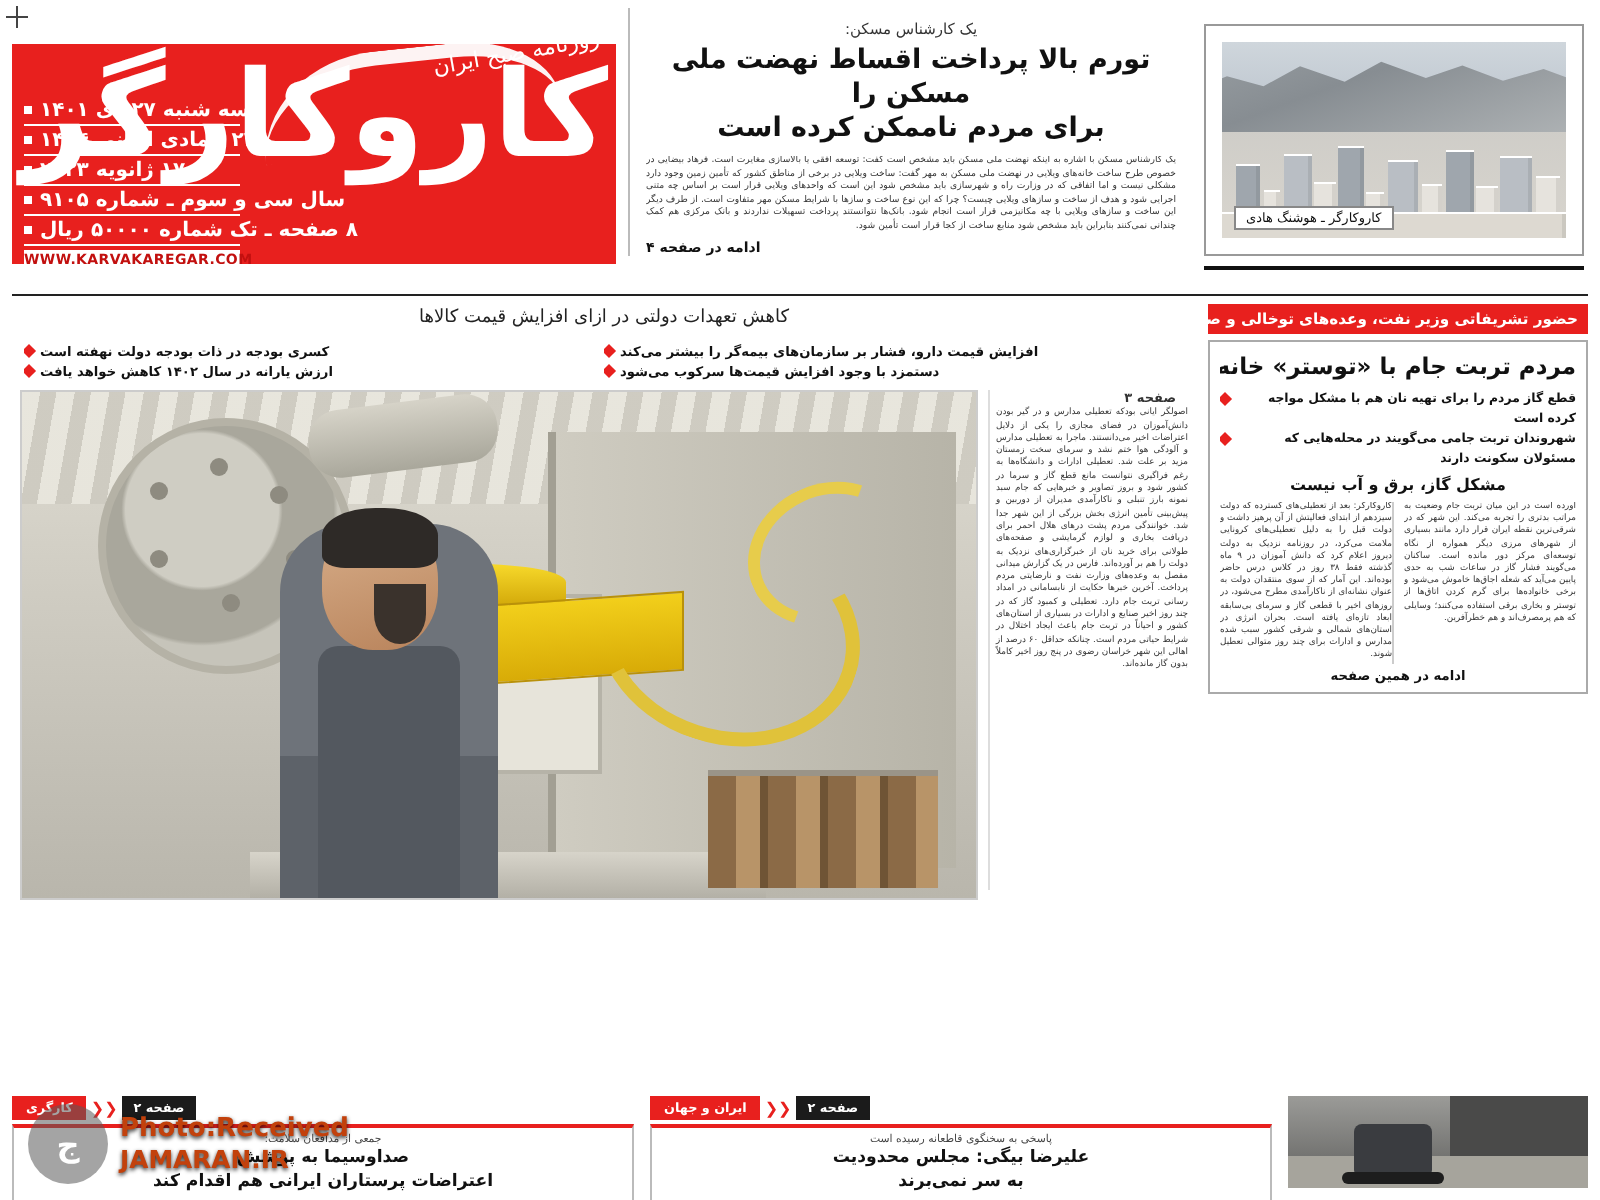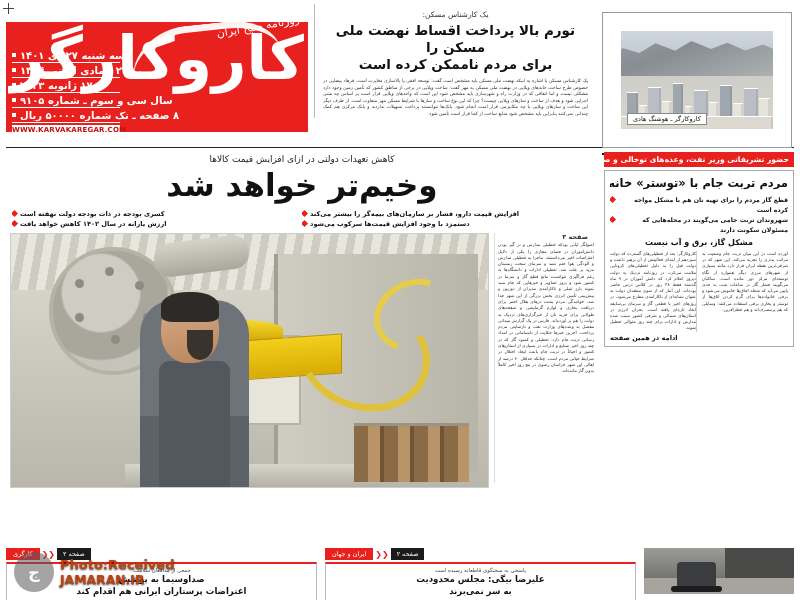--- a/index.html
+++ b/index.html
@@ -38,21 +38,21 @@
   
   .topmid{flex:1 1 auto;padding:6px 8px 0 8px;border-left:1px solid #bbb;}
   .kicker-sm{font-size:7.5px;color:#333;text-align:center;margin-bottom:3px;}
   .topmid h2{font-size:13.5px;line-height:17px;margin:0;text-align:center;font-weight:bold;color:#111;}
   .topmid .body{margin-top:5px;font-size:4.6px;line-height:6.6px;text-align:justify;color:#333;
                 column-count:1;max-height:58px;overflow:hidden;}
   .contlink{font-size:7px;font-weight:bold;text-align:left;margin-top:2px;}
 
   
   .topphoto{width:190px;flex:0 0 auto;padding-top:8px;}
-  .photo-frame{border:1px solid #999;padding:18px;background:#fff;}
+  .photo-frame{border:1px solid #999;padding:8px;background:#fff;}
   .cityphoto{height:98px;position:relative;overflow:hidden;
      background:
        linear-gradient(to bottom,#cfd6dc 0%,#c2cad2 26%,#b9bdbd 34%,#cfcdc8 44%,#d8d5ce 100%);
   }
   .mountain{position:absolute;left:-8%;top:0;width:118%;height:46%;
      background:linear-gradient(160deg,#9aa0a4 0%,#878d92 40%,#b0b4b6 100%);
      clip-path:polygon(0% 100%,0% 52%,8% 38%,17% 49%,26% 27%,37% 44%,46% 22%,57% 40%,66% 26%,76% 43%,86% 30%,95% 45%,100% 36%,100% 100%);}
   .skyline{position:absolute;left:0;bottom:0;width:100%;height:70%;}
   .bld{position:absolute;bottom:0;background:#e6e3dd;border-top:1px solid #fff;box-shadow:inset -2px 0 0 rgba(0,0,0,.08);}
   .bld.d{background:#b9bec4;}
@@ -123,33 +123,33 @@
           padding:3px 5px;text-align:center;white-space:nowrap;overflow:hidden;}
   .boxed{border:1px solid #aaa;padding:5px 5px 4px;margin-top:3px;}
   .boxed h3{margin:0;font-size:11.5px;line-height:15px;text-align:center;font-weight:bold;white-space:nowrap;overflow:hidden;}
   .sub-bullets{margin-top:4px;}
   .sub-bullets .bul{font-size:6.2px;justify-content:flex-start;white-space:normal;}
   .deck{font-size:8px;font-weight:bold;text-align:center;margin-top:3px;}
   .twocol{display:flex;flex-direction:row-reverse;gap:5px;margin-top:4px;}
   .twocol .c{flex:1 1 50%;font-size:4.4px;line-height:6.2px;text-align:justify;color:#333;
              max-height:236px;overflow:hidden;}
   .col-sep{border-right:1px solid #ccc;}
-  .more{font-size:6.6px;font-weight:bold;text-align:left;margin-top:2px;}
+  .more{font-size:6.6px;font-weight:bold;text-align:center;margin-top:2px;}
 
   
   .lead-flex{display:flex;flex-direction:row-reverse;gap:5px;}
   .lead-photo-wrap{flex:1 1 auto;}
   .lead-side{width:96px;flex:0 0 auto;font-size:4.4px;line-height:6.3px;text-align:justify;color:#333;
              max-height:250px;overflow:hidden;border-left:1px solid #ddd;padding-left:3px;}
 
   
   .footer{display:flex;flex-direction:row-reverse;gap:8px;margin-top:4px;height:52px;}
   .fcell{flex:1 1 33%;position:relative;}
   .fcell.photo{flex:0 0 150px;}
-  .ftag{display:flex;flex-direction:row-reverse;align-items:stretch;height:12px;font-size:6.4px;font-weight:normal;}
+  .ftag{display:flex;flex-direction:row-reverse;align-items:stretch;height:12px;font-size:6.4px;font-weight:bold;}
   .ftag .name{background:#e8201e;color:#fff;padding:1px 7px;display:flex;align-items:center;}
   .ftag .chev{color:#e8201e;background:#fff;display:flex;align-items:center;padding:0 2px;font-size:8px;}
   .ftag .pg{background:#1b1b1b;color:#fff;padding:1px 6px;display:flex;align-items:center;}
   .fbox{border:1px solid #bbb;border-top:2px solid #e8201e;margin-top:2px;padding:3px 4px;height:32px;overflow:hidden;}
   .fkick{font-size:5.4px;text-align:center;color:#444;}
   .ftitle{font-size:8.6px;line-height:11px;text-align:center;font-weight:bold;margin-top:1px;}
   .fphoto{height:46px;background:linear-gradient(to bottom,#9b9b98,#5f5f5d);position:relative;overflow:hidden;}
   .fphoto .wall{position:absolute;right:0;top:0;width:46%;height:100%;background:#4a4a49;}
   .fphoto .ground{position:absolute;left:0;bottom:0;width:100%;height:34%;background:#a6a49c;}
   .fphoto .legs{position:absolute;left:22%;bottom:10%;width:26%;height:60%;background:#3a3c40;border-radius:4px;}
@@ -205,20 +205,21 @@
       </div>
     </div>
 
     <div class="topmid">
       <div class="kicker-sm">یک کارشناس مسکن:</div>
       <h2>
         <span>تورم بالا پرداخت اقساط نهضت ملی مسکن را</span><br>
         <span>برای مردم ناممکن کرده است</span>
       </h2>
       <div class="body">یک کارشناس مسکن با اشاره به اینکه نهضت ملی مسکن باید مشخص است گفت: توسعه افقی یا بالاسازی مغایرت است. فرهاد بیضایی در خصوص طرح ساخت خانه‌های ویلایی در نهضت ملی مسکن به مهر گفت: ساخت ویلایی در برخی از مناطق کشور که تأمین زمین وجود دارد مشکلی نیست و اما اتفاقی که در وزارت راه و شهرسازی باید مشخص شود این است که واحدهای ویلایی قرار است بر اساس چه متنی اجرایی شود و هدف از ساخت و سازهای ویلایی چیست؟ چرا که این نوع ساخت و سازها با شرایط مسکن مهر متفاوت است. از طرف دیگر این ساخت و سازهای ویلایی با چه مکانیزمی قرار است انجام شود. بانک‌ها نتوانستند پرداخت تسهیلات نداردند و بانک مرکزی هم کمک چندانی نمی‌کنند بنابراین باید مشخص شود منابع ساخت از کجا قرار است تأمین شود.</div>
+      <div class="contlink">ادامه در صفحه ۴</div>
     </div>
 
     <div class="topphoto">
       <div class="photo-frame">
         <div class="cityphoto">
           <div class="mountain"></div>
           <div class="skyline">
             <div class="bld t" style="left:4%;width:7%;height:52%"></div>
             <div class="bld" style="left:12%;width:5%;height:34%"></div>
             <div class="bld d" style="left:18%;width:8%;height:60%"></div>
@@ -240,21 +241,20 @@
     </div>
   </div>
 
   <div class="mid-rule"></div>
 
   <div class="mainzone">
 
     <div class="lead">
       <div class="lead-kicker">کاهش تعهدات دولتی در ازای افزایش قیمت کالاها</div>
       <h1>
-        <span class="l2">وخیم‌تر خواهد شد</span>
       </h1>
 
       <div class="lead-bullets">
         <div class="bcol">
           <div class="bul">
             <span class="diamond"></span>
             <span>کسری بودجه در ذات بودجه دولت نهفته است</span>
           </div>
           <div class="bul">
             <span class="diamond"></span>

